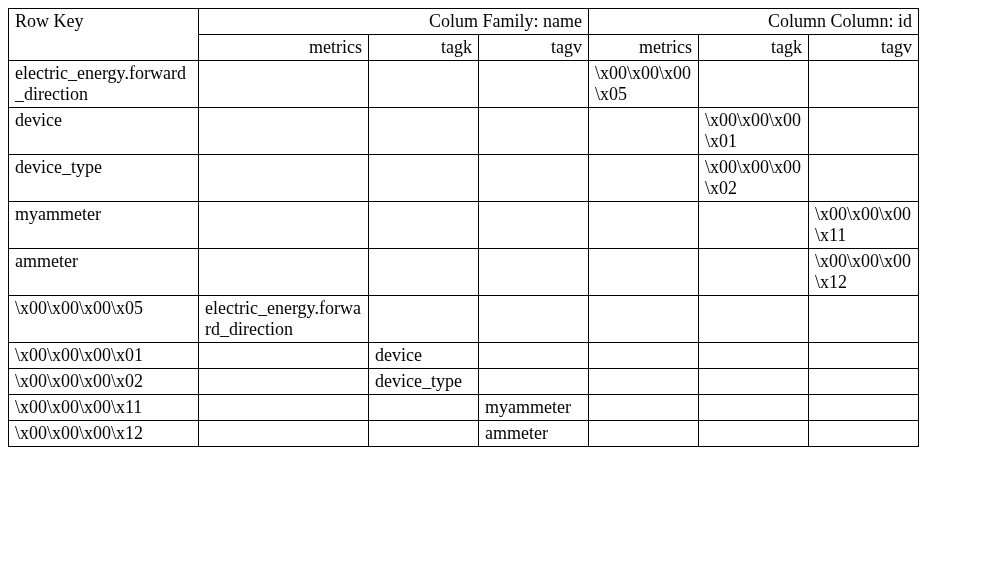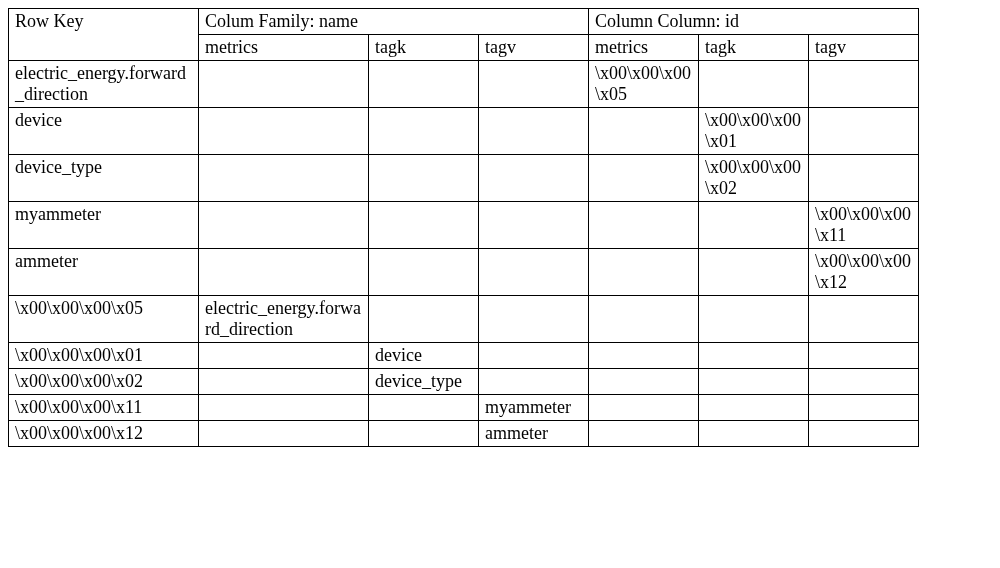--- a/index.html
+++ b/index.html
@@ -18,21 +18,21 @@
   th, td {
     border: 1px solid #000;
     padding: 2px 6px;
     text-align: left;
     vertical-align: top;
     word-wrap: break-word;
     overflow-wrap: break-word;
     font-weight: normal;
   }
   .center {
-    text-align: left;
+    text-align: right;
   }
   col.rowkey { width: 190px; }
   col.wide   { width: 170px; }
   col.nar    { width: 110px; }
   col.nar2   { width: 110px; }
   col.mid    { width: 110px; }
 </style>
 </head>
 <body>
 

